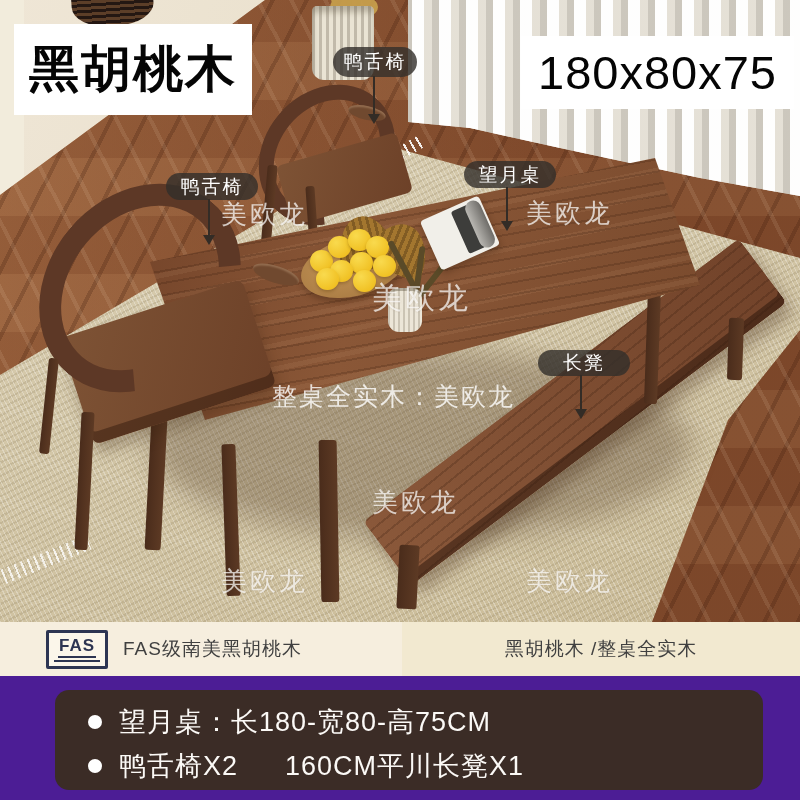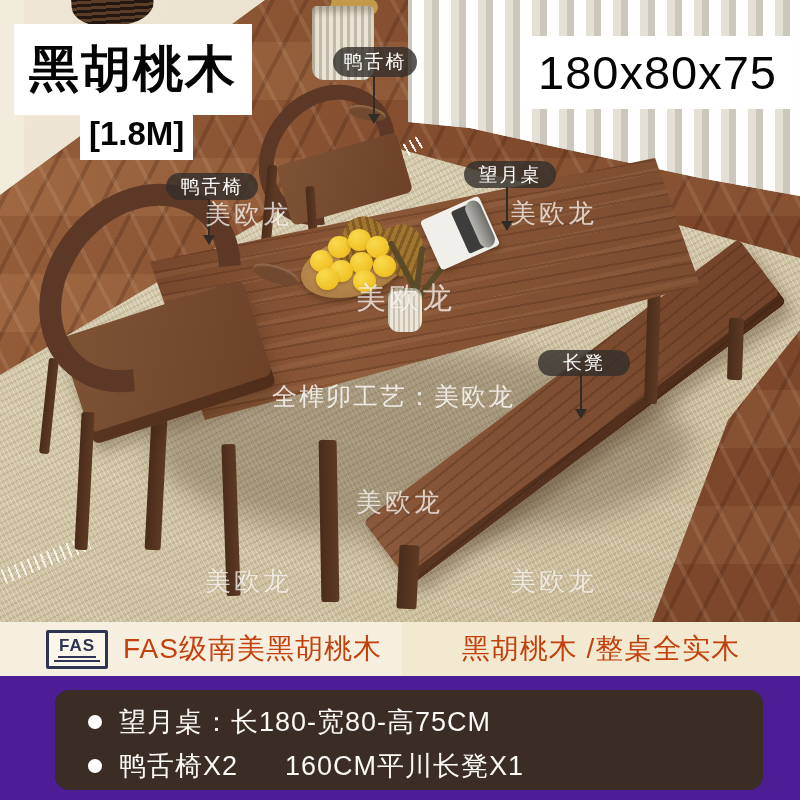--- a/index.html
+++ b/index.html
@@ -119,31 +119,31 @@
   .pill-c2 { left:166px; top:173px; width:92px; height:27px; }
   .pill-c3 { left:464px; top:161px; width:92px; height:27px; }
   .pill-c4 { left:538px; top:350px; width:92px; height:26px; }
   .arrow-line { position:absolute; width:2px; background:#332c26; }
   .al-1 { left:373px; top:76px; height:42px; } .ah-1 { left:368px; top:114px; }
   .al-2 { left:208px; top:199px; height:40px; } .ah-2 { left:203px; top:235px; }
   .al-3 { left:506px; top:187px; height:38px; } .ah-3 { left:501px; top:221px; }
   .al-4 { left:580px; top:375px; height:38px; } .ah-4 { left:575px; top:409px; }
   .arrow-head { position:absolute; width:0; height:0; border-left:6px solid transparent; border-right:6px solid transparent; border-top:10px solid #332c26; }
 
-  .wm { position:absolute; color:rgba(255,255,255,.72); font-size:26px; letter-spacing:3px; text-shadow:0 0 2px rgba(120,90,60,.25); }
+  .wm { position:absolute; color:rgba(255,255,255,.72); font-size:26px; letter-spacing:3px; text-shadow:0 0 2px rgba(120,90,60,.25);margin-left:16px; }
   .wm-1 { left:205px; top:197px; } .wm-2 { left:510px; top:196px; }
   .wm-3 { left:356px; top:278px; font-size:30px; } .wm-4 { left:356px; top:485px; }
   .wm-5 { left:205px; top:564px; } .wm-6 { left:510px; top:564px; }
   .wm-search { position:absolute; left:272px; top:380px; color:rgba(255,255,255,.8); font-size:25px; letter-spacing:2px; }
 
   
   .banner { position:absolute; left:0; top:622px; width:800px; height:54px; display:flex; }
   .banner-left { flex:0 0 402px; background:#f6eede; display:flex; align-items:center; padding-left:46px; gap:15px; }
   .banner-right { flex:1; background:#f2e9d0; display:flex; align-items:center; justify-content:center; }
-  .banner-text { color:#c2410c; font-size:28px; letter-spacing:1px; white-space:nowrap; }
+  .banner-text { color:#404040; font-size:19px; letter-spacing:1px; white-space:nowrap; }
   .fas-logo { width:62px; height:39px; background:#fbf6ea; border:3px solid #2d3552; border-radius:2px;
     display:flex; flex-direction:column; align-items:center; justify-content:center; flex:0 0 auto; }
   .fas-text { color:#2d3552; font-size:17px; font-weight:900; letter-spacing:1px; line-height:1; }
   .fas-bar { background:#2d3552; height:2px; margin-top:2px; }
   .fas-bar-1 { width:38px; } .fas-bar-2 { width:46px; }
 
   
   .bottom { position:absolute; left:0; top:676px; width:800px; height:124px; background:#4c1d95; }
   .spec-panel { position:absolute; left:55px; top:14px; width:708px; height:100px; background:#3b2c26; border-radius:14px; padding:13px 0 0 33px; }
   .spec-row { display:flex; align-items:center; gap:17px; height:38px; margin-bottom:6px; }
@@ -209,21 +209,20 @@
     <div class="leaf leaf-1"></div>
     <div class="leaf leaf-2"></div>
     <div class="leaf leaf-3"></div>
     <div class="vase"></div>
     <div class="magazine">
       <div class="mag-cover"></div>
       <div class="mag-roll"></div>
     </div>
 
     <div class="white-box title-box">黑胡桃木</div>
-    <div class="white-box size-tag">[1.8M]</div>
     <div class="white-box dims-box">180x80x75</div>
 
     <div class="pill pill-c1">鸭舌椅</div>
     <div class="arrow-line al-1"></div>
     <div class="arrow-head ah-1"></div>
 
     <div class="pill pill-c2">鸭舌椅</div>
     <div class="arrow-line al-2"></div>
     <div class="arrow-head ah-2"></div>
 
@@ -234,21 +233,21 @@
     <div class="pill pill-c4">长凳</div>
     <div class="arrow-line al-4"></div>
     <div class="arrow-head ah-4"></div>
 
     <div class="wm wm-1">美欧龙</div>
     <div class="wm wm-2">美欧龙</div>
     <div class="wm wm-3">美欧龙</div>
     <div class="wm wm-4">美欧龙</div>
     <div class="wm wm-5">美欧龙</div>
     <div class="wm wm-6">美欧龙</div>
-    <div class="wm-search">全榫卯工艺：美欧龙</div>
+    <div class="wm-search">整桌全实木：美欧龙</div>
   </div>
 
   <div class="banner">
     <div class="banner-left">
       <div class="fas-logo">
         <div class="fas-text">FAS</div>
         <div class="fas-bar fas-bar-1"></div>
         <div class="fas-bar fas-bar-2"></div>
       </div>
       <div class="banner-text">FAS级南美黑胡桃木</div>

